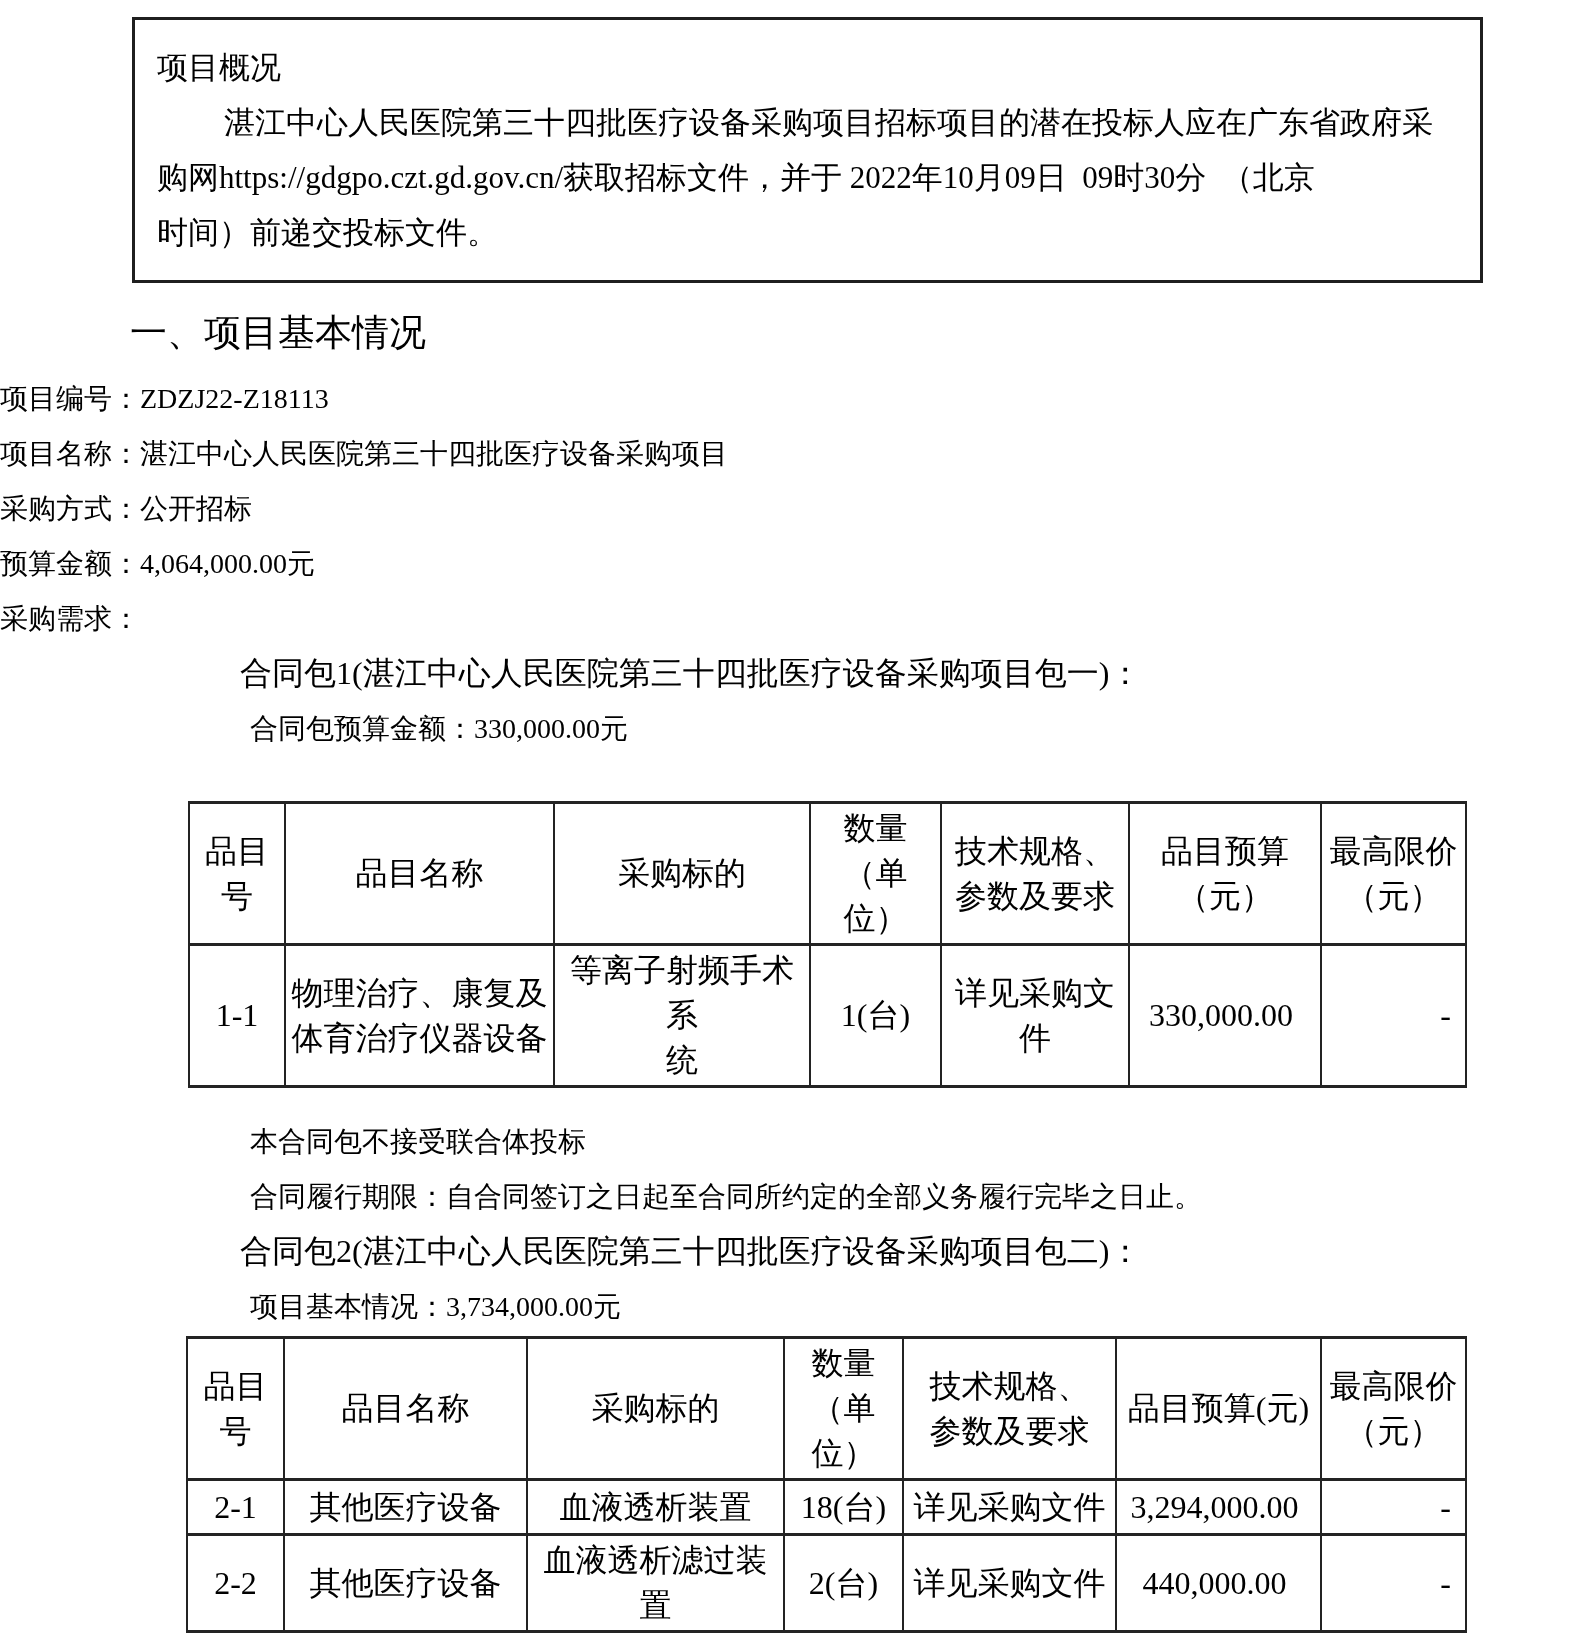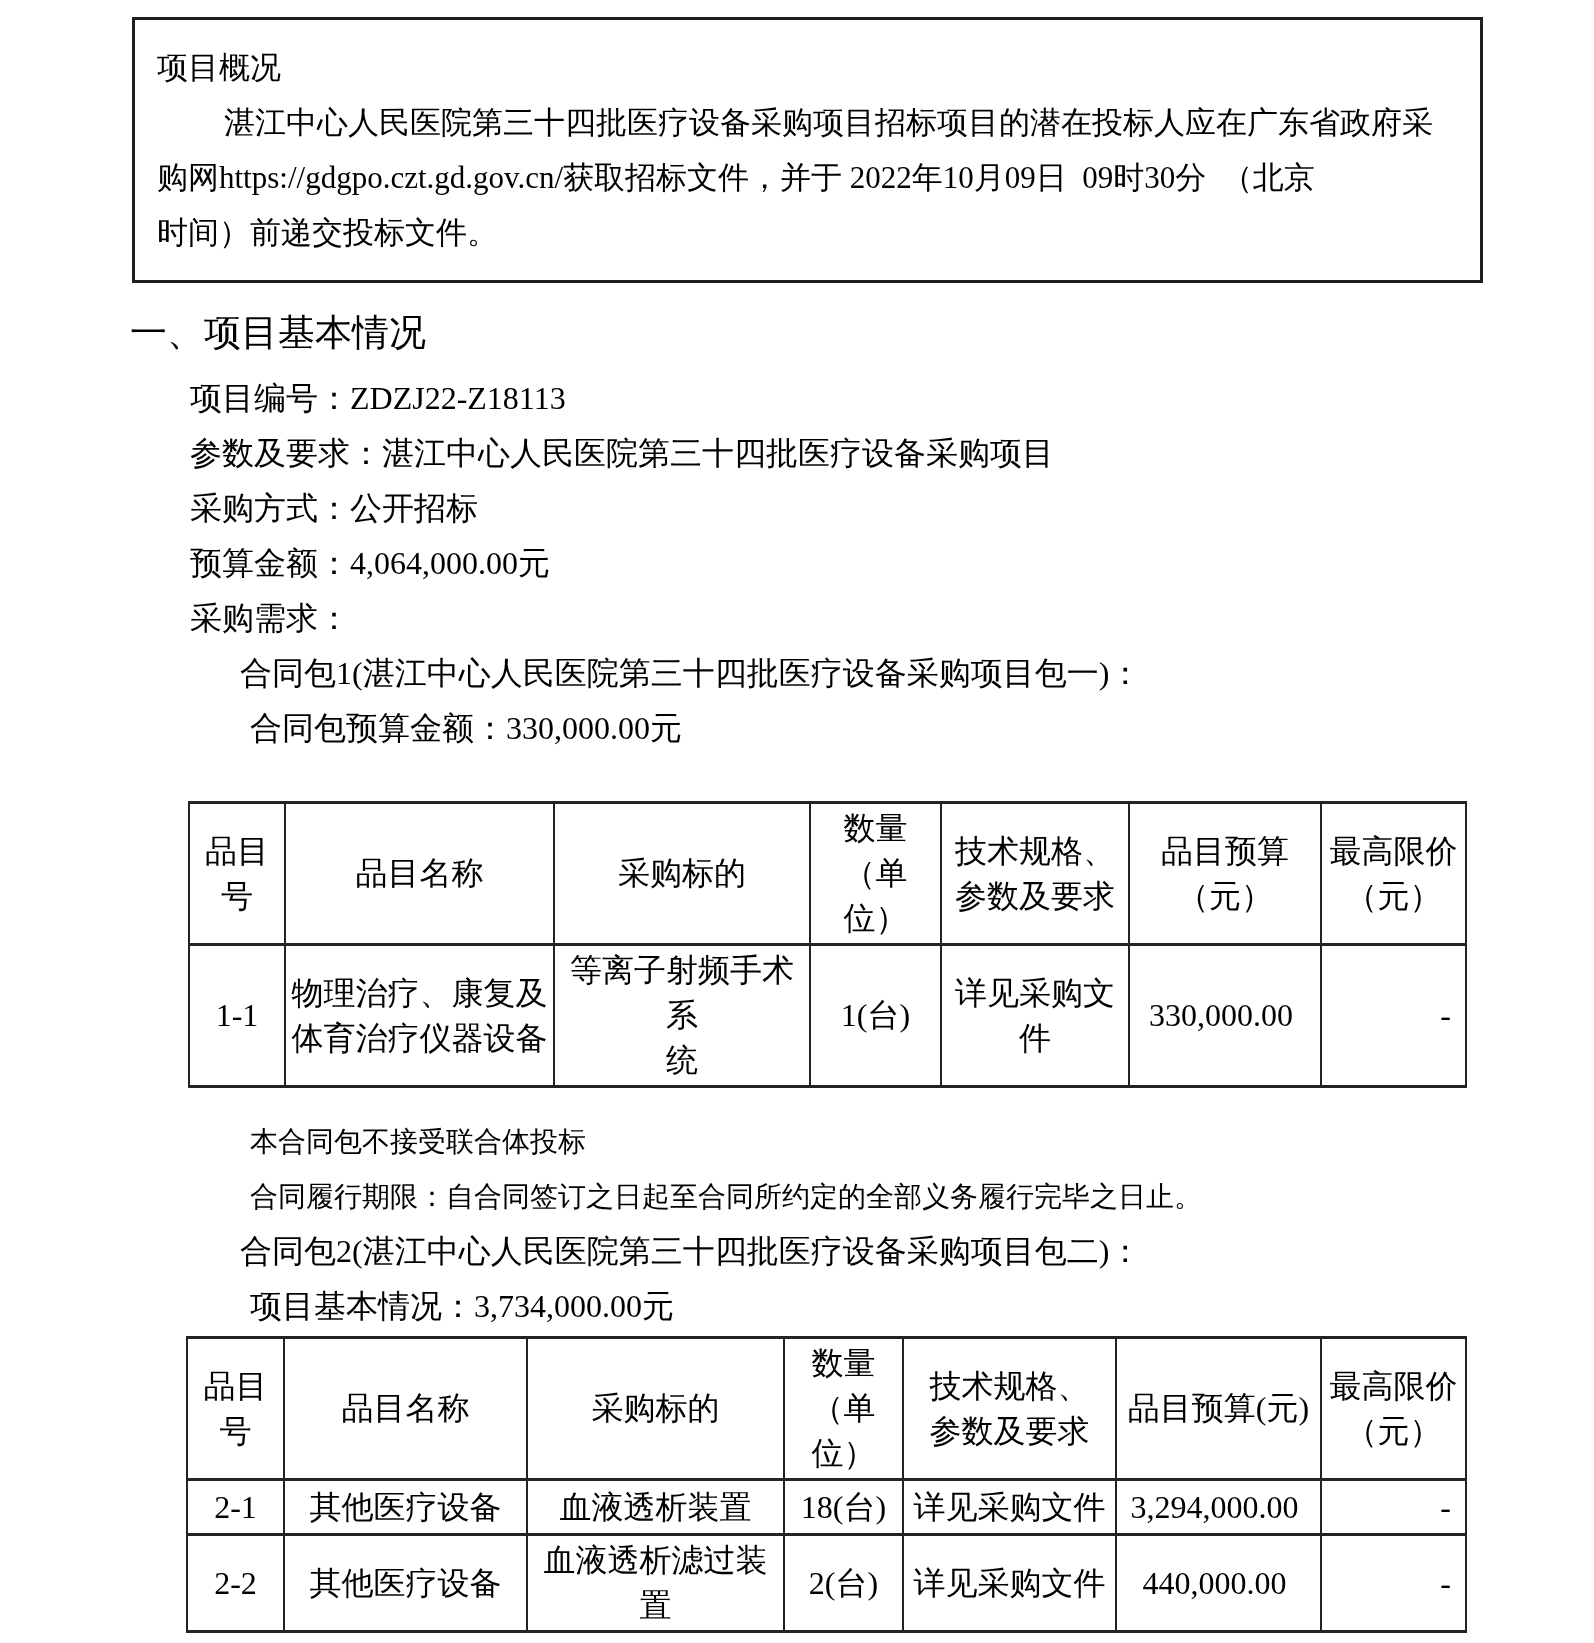--- a/index.html
+++ b/index.html
@@ -27,32 +27,31 @@
   }
   .ov-line.indent { text-indent: 67px; }
   .section-heading {
     margin: 26px 0 0 130px;
     font-size: 37px;
     font-weight: normal;
     line-height: 48px;
   }
   .details { margin-top: 14px; }
   .detail-line {
-    margin-left: 190px;
-    font-size: 32px;
+    font-size: 28px;
     line-height: 55px;
   }
   .pkg-title {
     margin-left: 240px;
     font-size: 32px;
     line-height: 55px;
   }
   .pkg-budget {
     margin-left: 250px;
-    font-size: 32px;
+    font-size: 28px;
     line-height: 55px;
   }
   table.items {
     border-collapse: collapse;
     table-layout: fixed;
     font-size: 32px;
   }
   table.t1 { margin: 45px 0 0 188px; width: 1277px; }
   table.t2 { margin: 2px 0 0 186px; width: 1279px; }
   table.items th, table.items td {
@@ -89,21 +88,21 @@
     <div class="ov-line">项目概况</div>
     <div class="ov-line indent">湛江中心人民医院第三十四批医疗设备采购项目招标项目的潜在投标人应在广东省政府采</div>
     <div class="ov-line">购网https://gdgpo.czt.gd.gov.cn/获取招标文件，并于 2022年10月09日  09时30分  （北京</div>
     <div class="ov-line">时间）前递交投标文件。</div>
   </div>
 
   <div class="section-heading">一、项目基本情况</div>
 
   <div class="details">
     <div class="detail-line">项目编号：ZDZJ22-Z18113</div>
-    <div class="detail-line">参数及要求：湛江中心人民医院第三十四批医疗设备采购项目</div>
+    <div class="detail-line">项目名称：湛江中心人民医院第三十四批医疗设备采购项目</div>
     <div class="detail-line">采购方式：公开招标</div>
     <div class="detail-line">预算金额：4,064,000.00元</div>
     <div class="detail-line">采购需求：</div>
   </div>
 
   <div class="pkg-title">合同包1(湛江中心人民医院第三十四批医疗设备采购项目包一)：</div>
   <div class="pkg-budget">合同包预算金额：330,000.00元</div>
 
   <table class="items t1">
     <colgroup>

